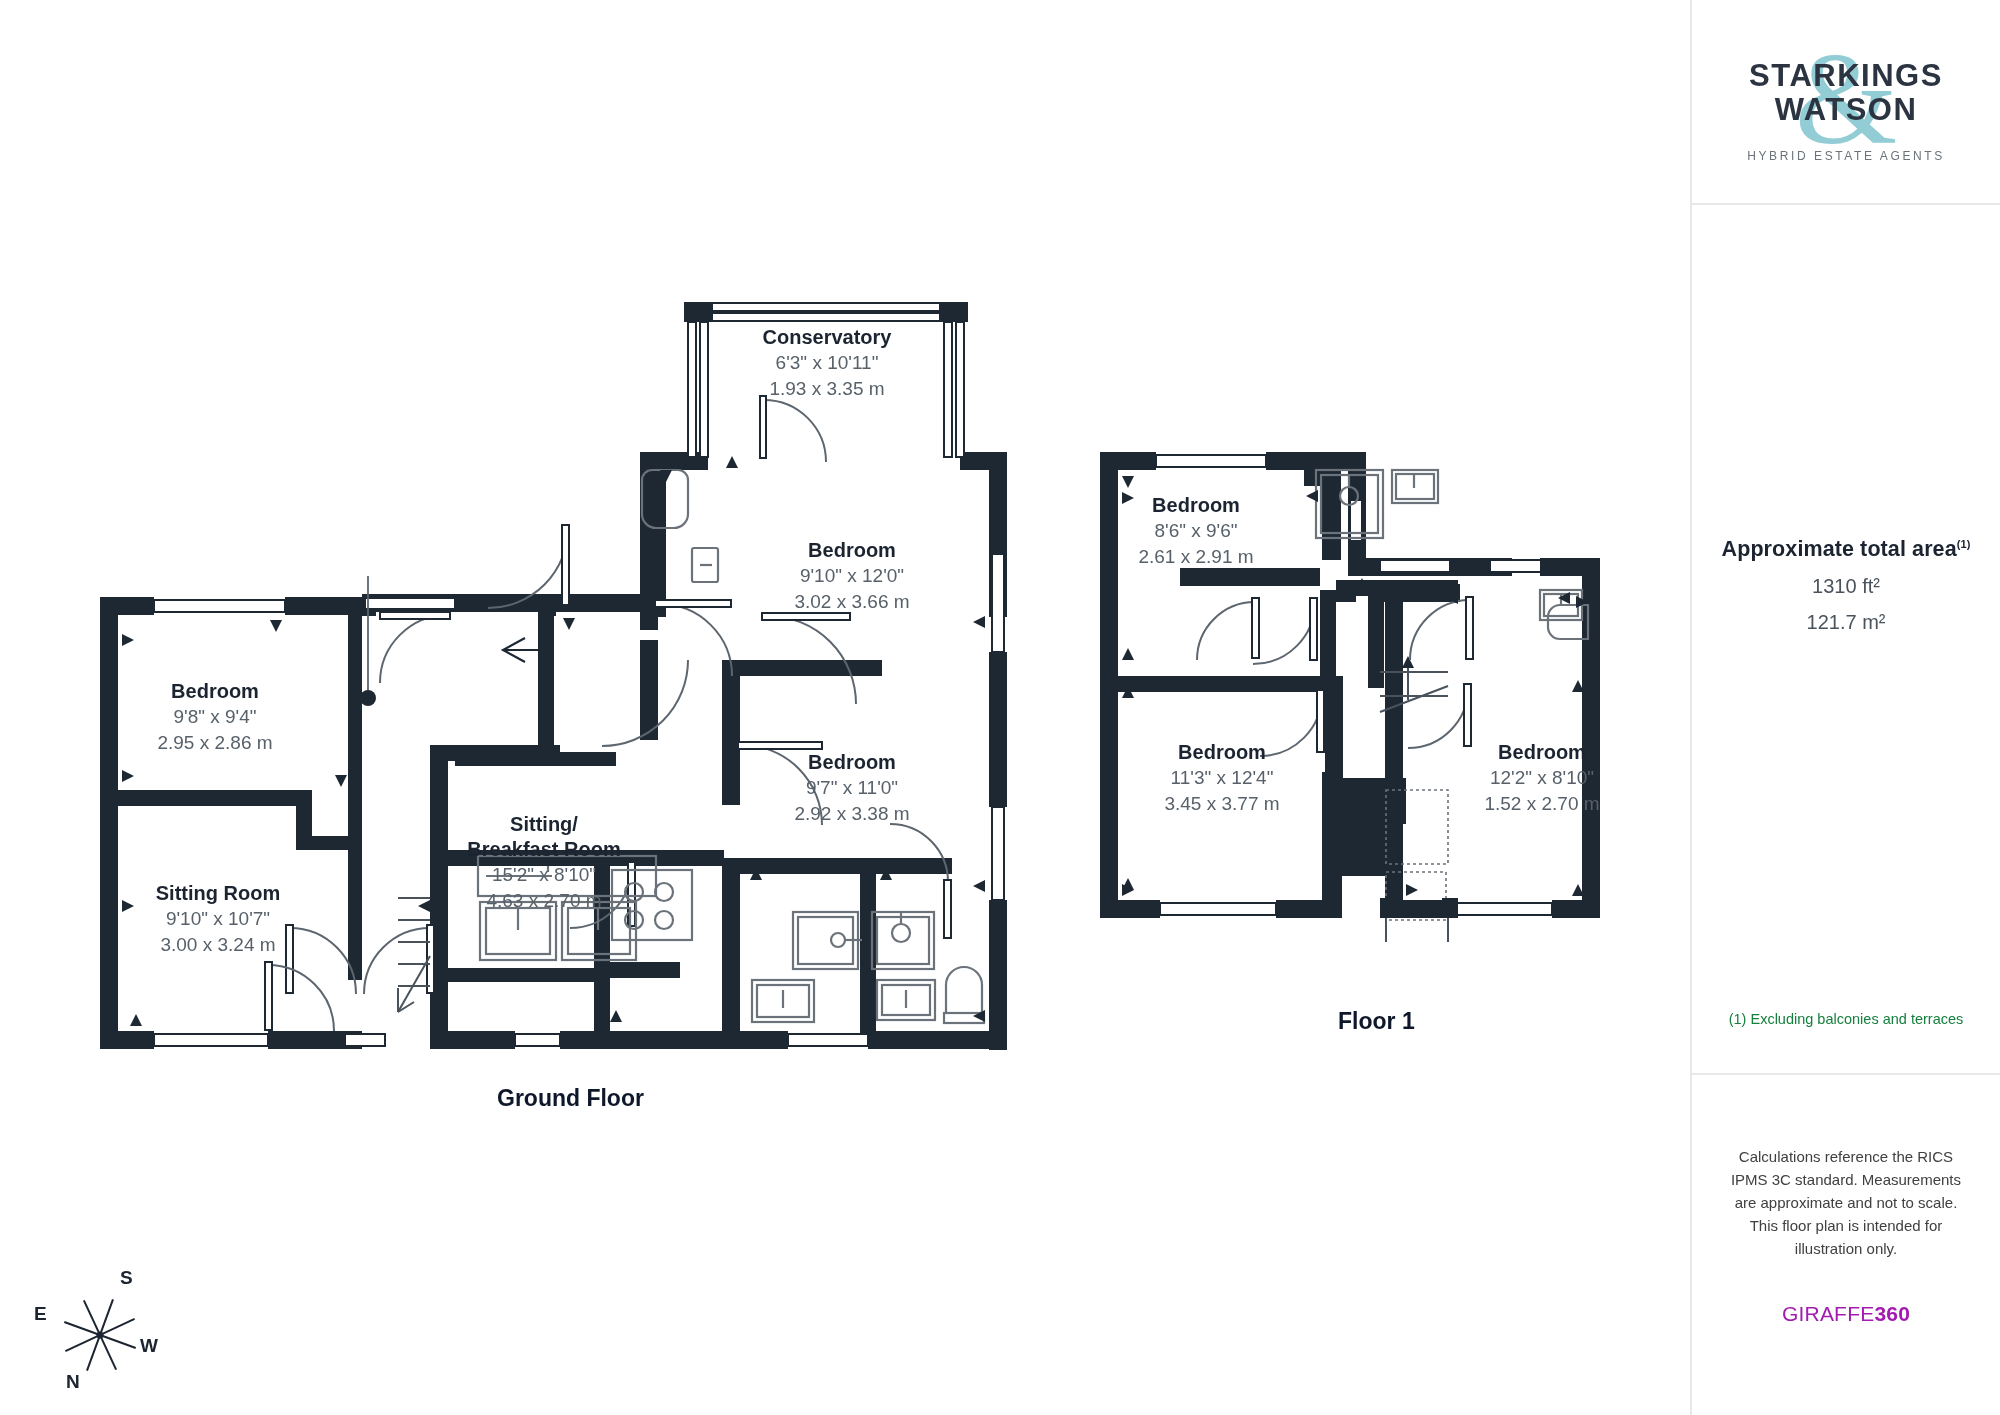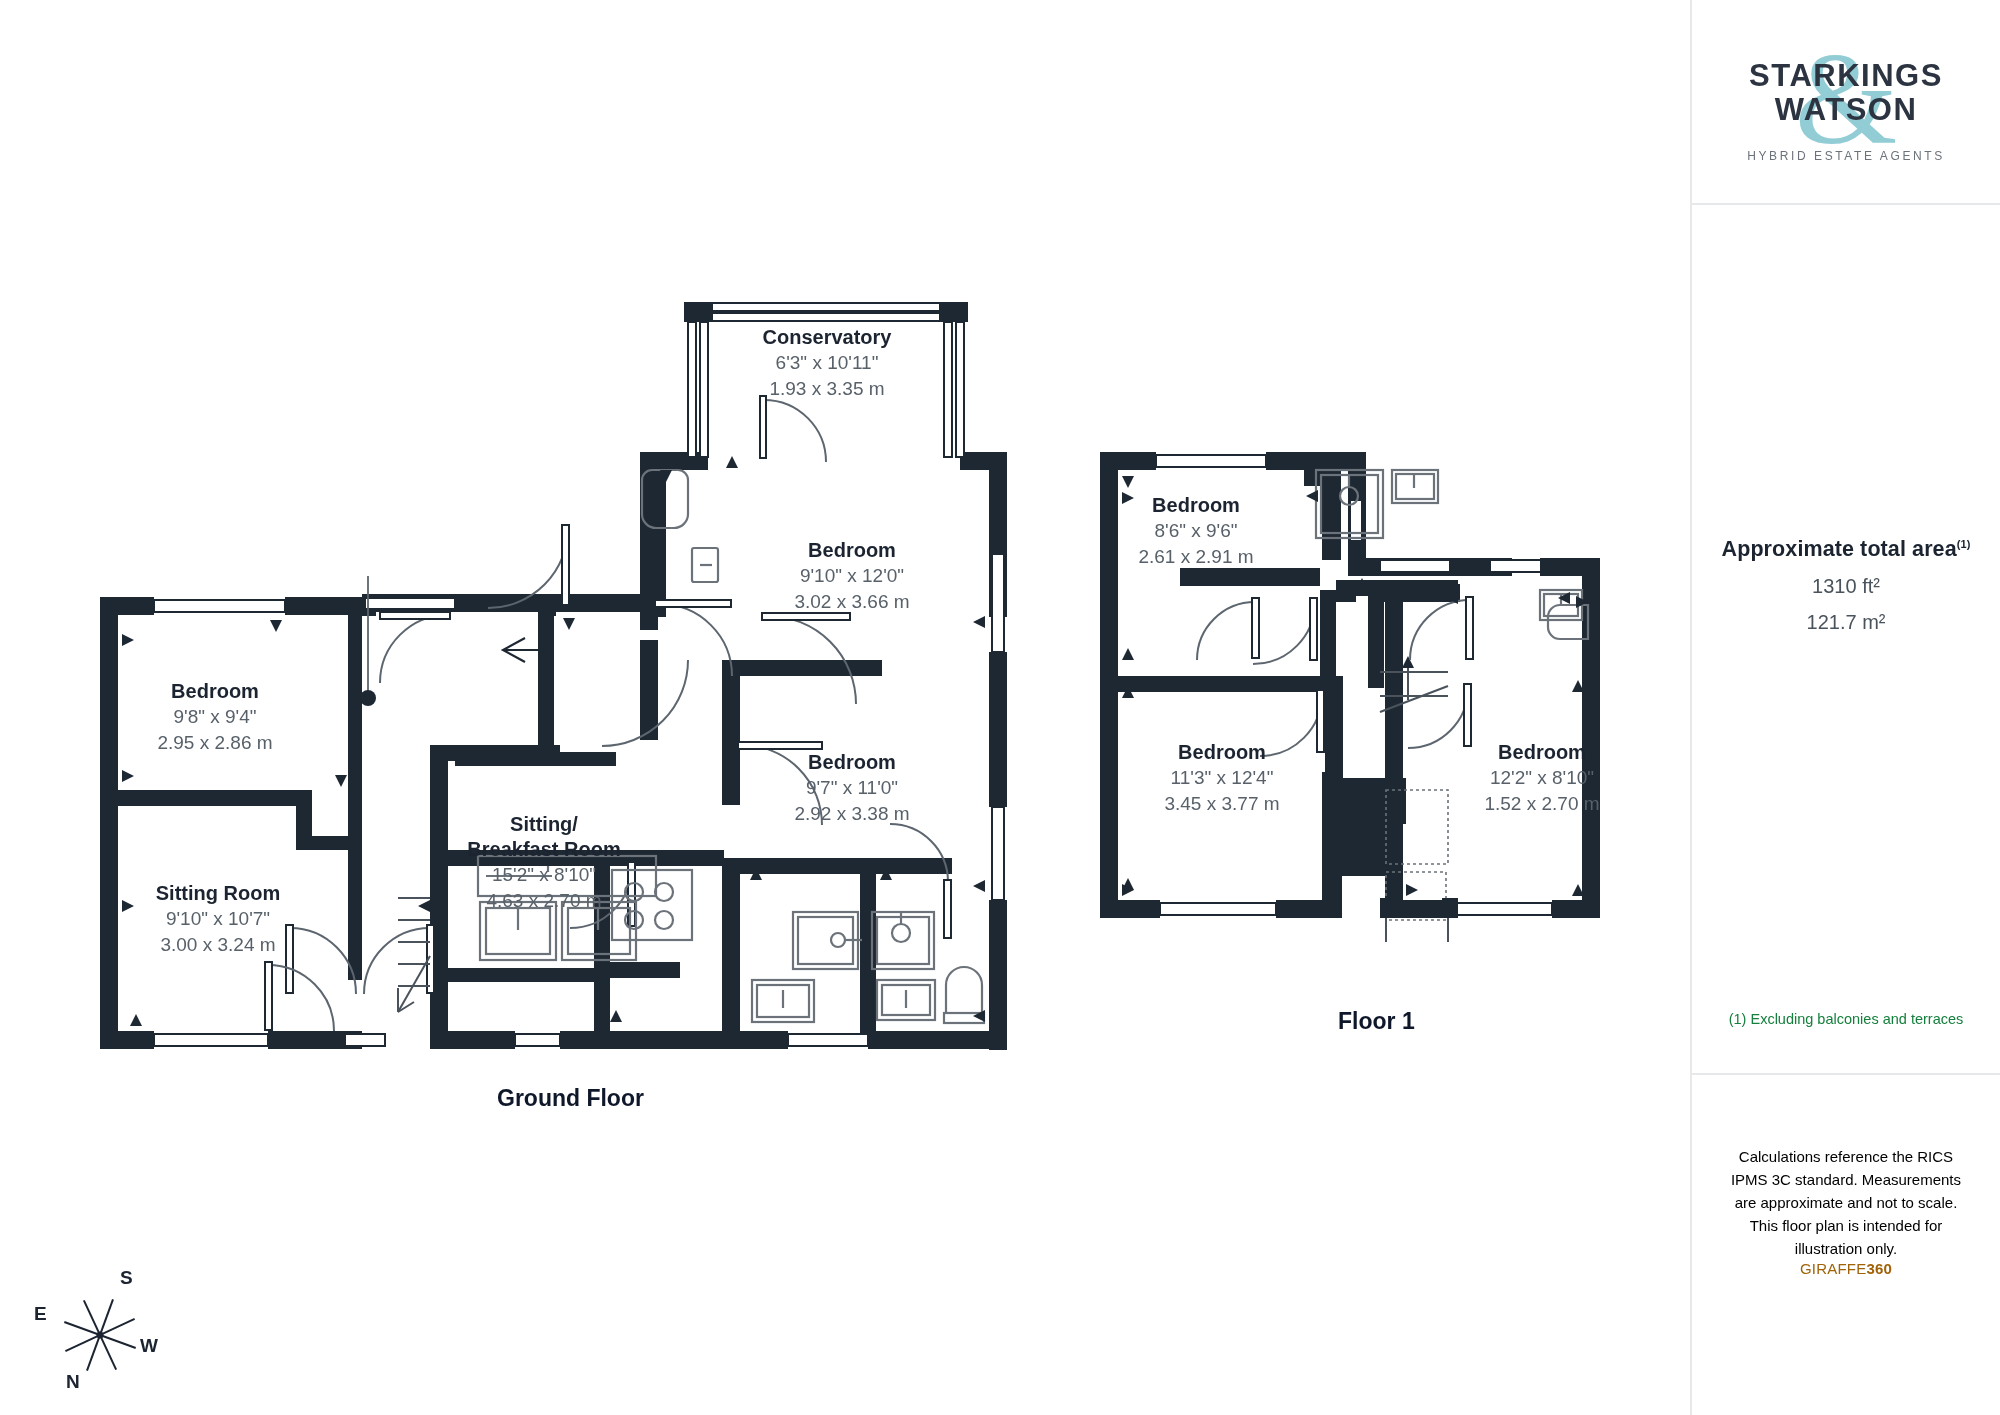--- a/index.html
+++ b/index.html
@@ -107,26 +107,27 @@
   #legal-block {
     flex: 1 1 auto;
     display: flex; flex-direction: column;
     align-items: center; justify-content: flex-start;
     padding-top: 70px;
   }
   .legal-txt {
     width: 250px;
     font-size: 15px;
     line-height: 23px;
-    color: #000000;
+    color: #404040;
     text-align: center;
   }
   .brand {
-    font-size: 15px;
-    color: #a16207;
+    margin-top: 42px;
+    font-size: 21px;
+    color: #a21caf;
     letter-spacing: .2px;
   }
   .brand b { font-weight: 700; }
 
   
   #plan {
     position: absolute;
     left: 0; top: 0;
     width: 1690px; height: 1253px;
   }

